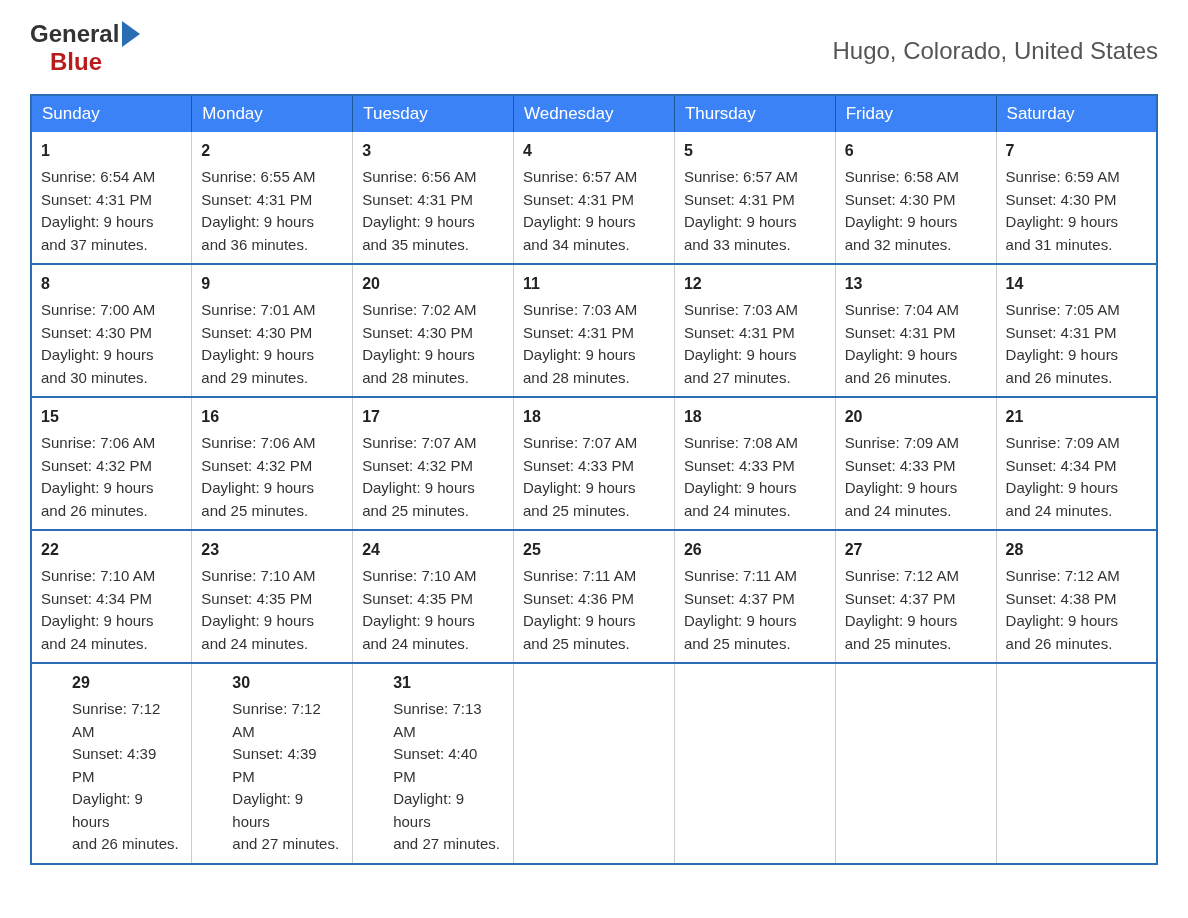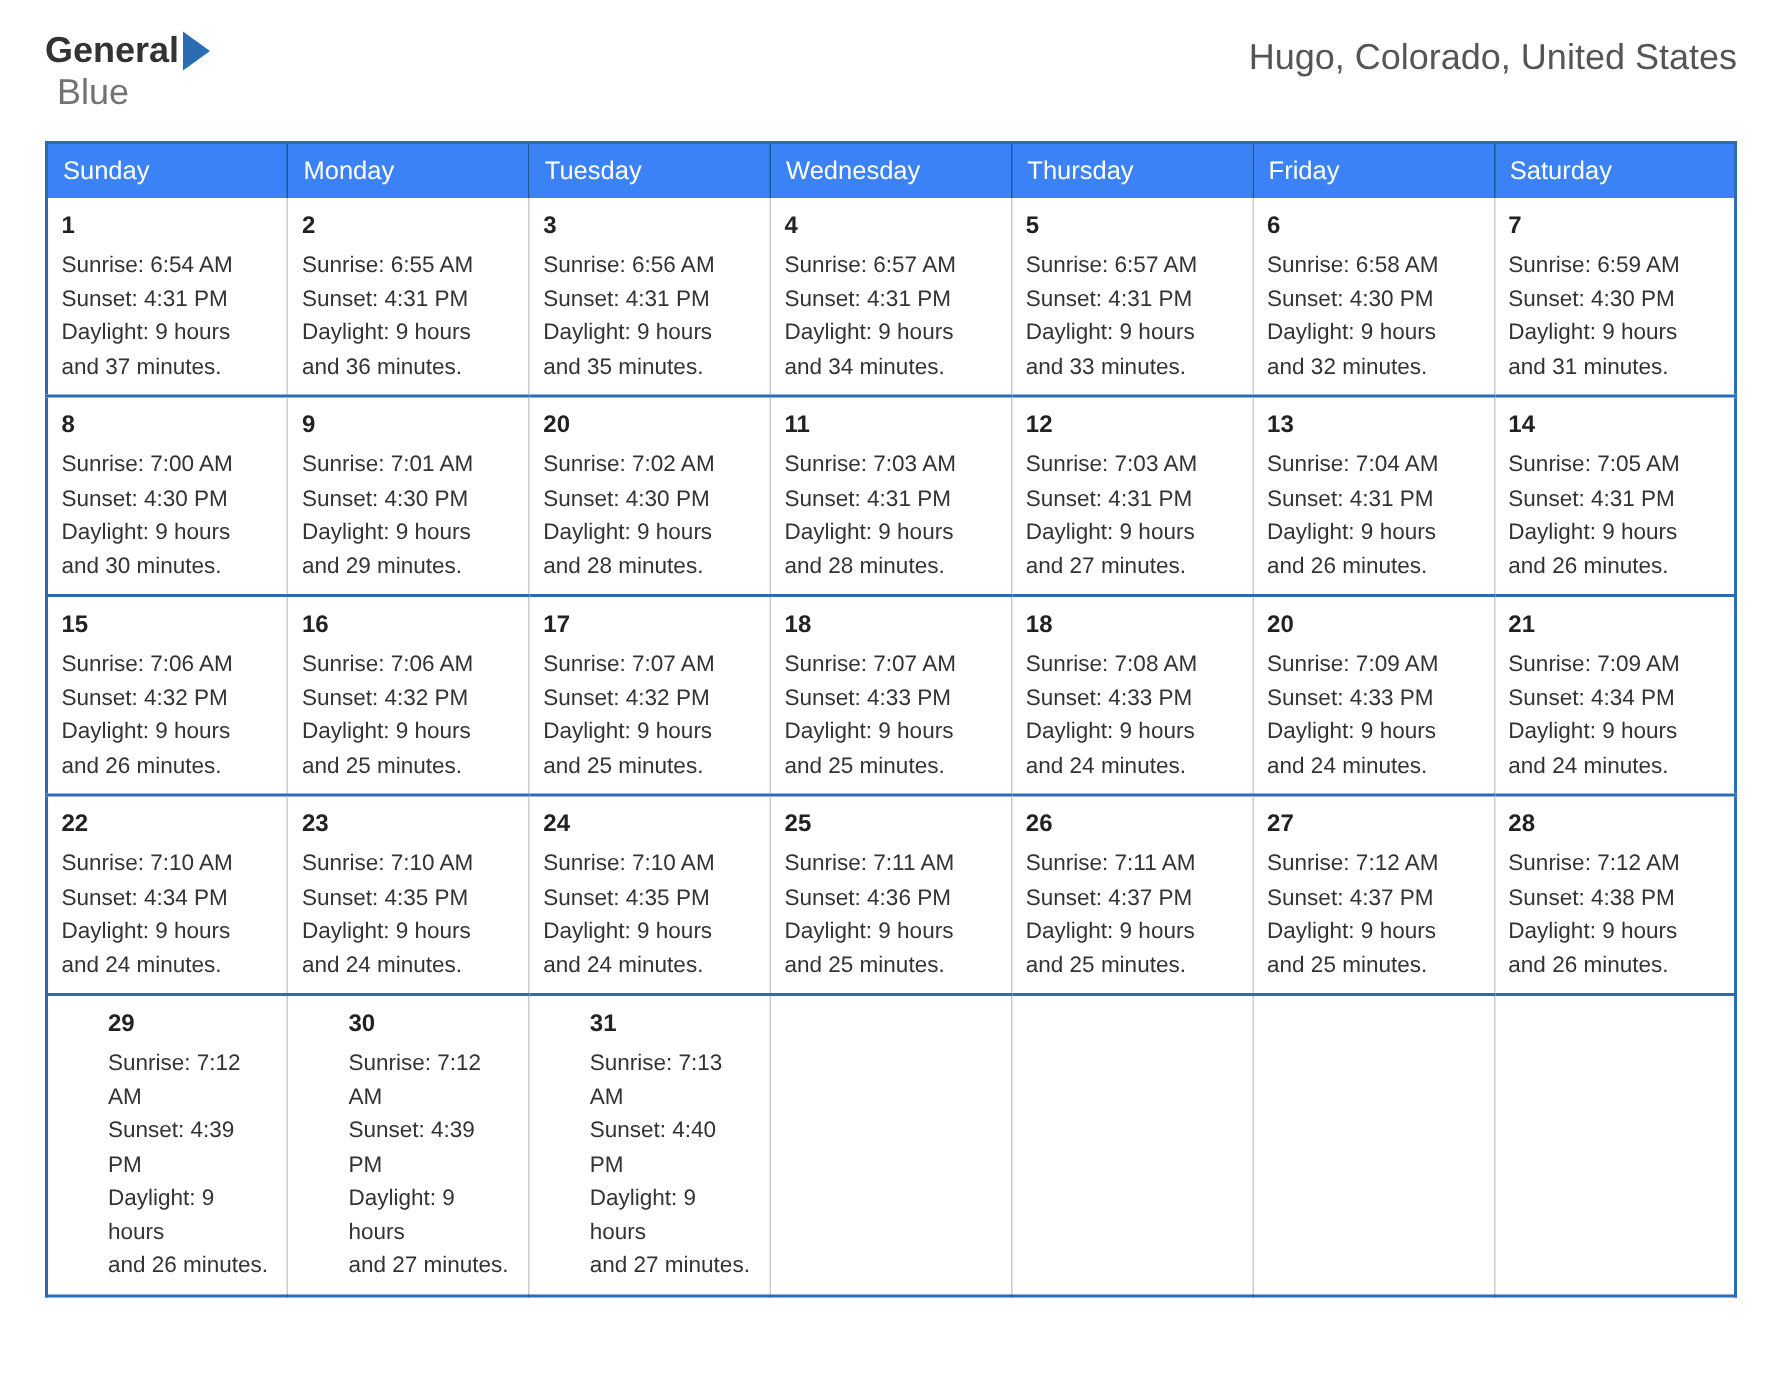--- a/index.html
+++ b/index.html
@@ -7,21 +7,21 @@
       font-family: Arial, sans-serif;
       background: #fff;
       color: #333;
       width: 1188px;
       min-height: 918px;
       padding: 20px 30px;
     }
     .header-area {
       display: flex;
       justify-content: space-between;
-      align-items: flex-start;
+      align-items: center;
       margin-bottom: 18px;
     }
     .title-area {
       text-align: right;
     }
     .month-title {
       font-size: 52px;
       font-weight: normal;
       color: #222;
       line-height: 1.1;
@@ -96,24 +96,24 @@
       display: inline-block;
       width: 0;
       height: 0;
       border-style: solid;
       border-width: 13px 0 13px 18px;
       border-color: transparent transparent transparent #2a6db5;
       margin: 0 3px;
       vertical-align: middle;
     }
     .logo-bottom {
-      color: #737373;
-      font-weight: normal;
-      font-size: 24px;
-      margin-left: 8px;
+      color: #b91c1c;
+      font-weight: bold;
+      font-size: 24px;
+      margin-left: 20px;
     }
     .empty-cell {
       background: #fff;
     }
   </style>
 </head>
 <body>
 
 <div class="header-area">
   <div class="logo-wrapper">

